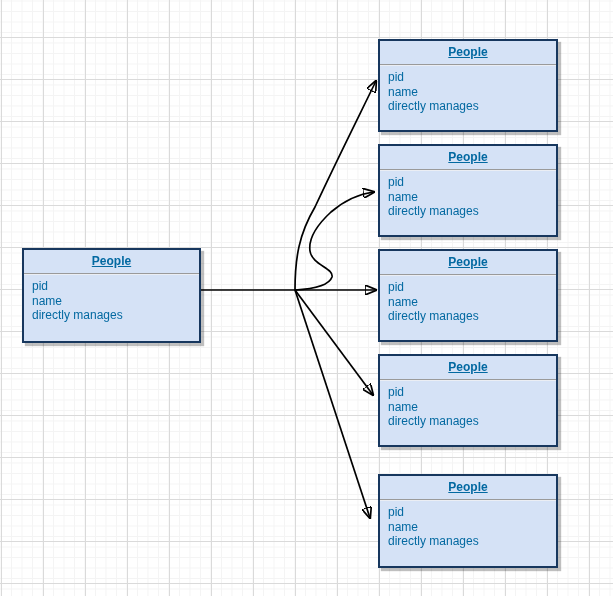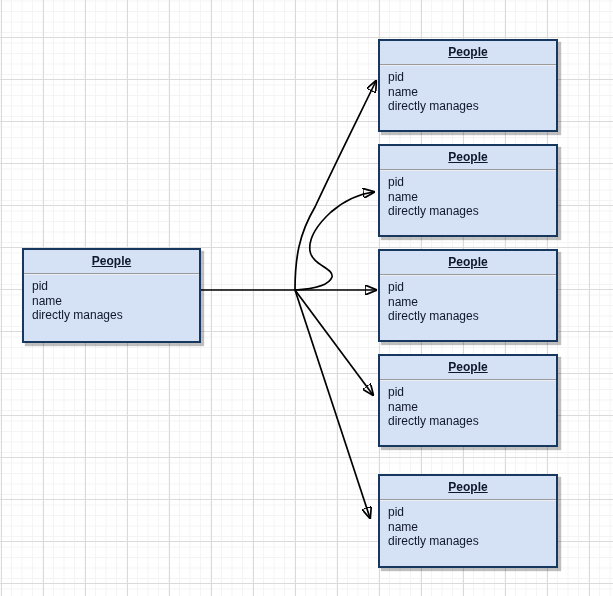--- a/index.html
+++ b/index.html
@@ -19,21 +19,21 @@
     background-position:1px 37px, 1px 37px, 0.5px 0.5px, 0.5px 0.5px;
   }
   .edges{position:absolute;left:0;top:0;width:613px;height:596px;}
   .edges path{fill:none;stroke:#000000;stroke-width:1.7;}
   .entity{
     position:absolute;
     box-sizing:border-box;
     background:#d5e2f6;
     border:2px solid #17375e;
     box-shadow:3px 3px 1px rgba(0,0,0,0.25);
-    color:#0f172a;
+    color:#0369a1;
     font-size:12px;
   }
   .entity-header{
     height:23px;line-height:23px;
     text-align:center;
     font-weight:bold;
     text-decoration:underline;
     border-bottom:1px solid #9a9a9a;
     box-shadow:0 1px 0 #ebeef4;
   }

